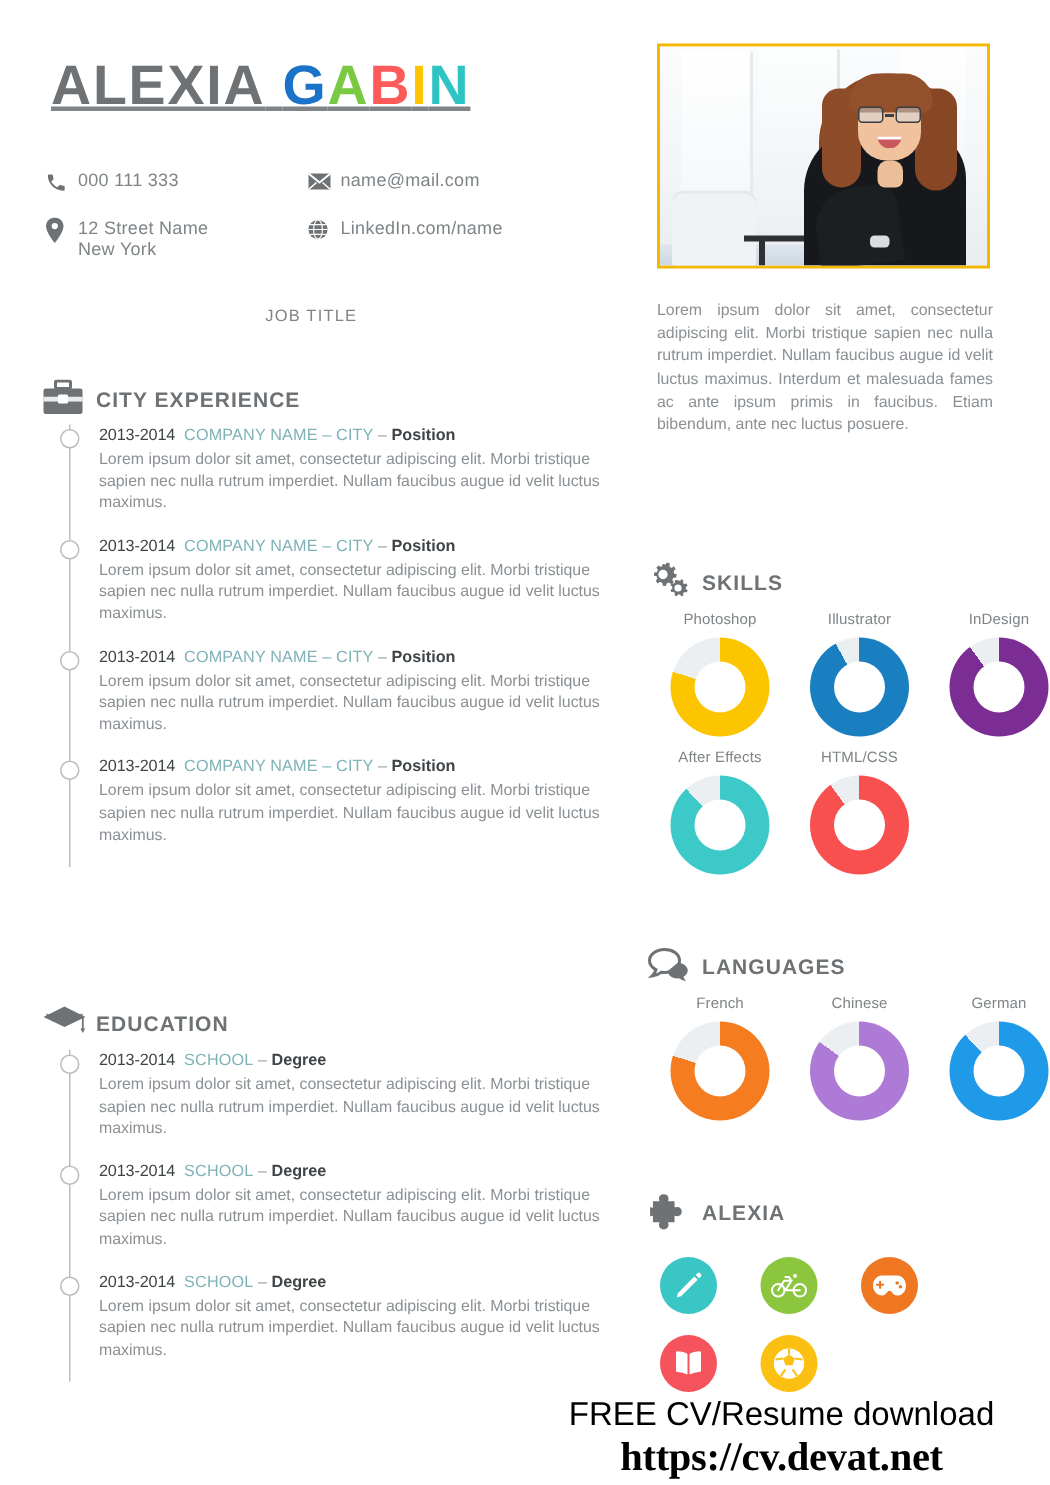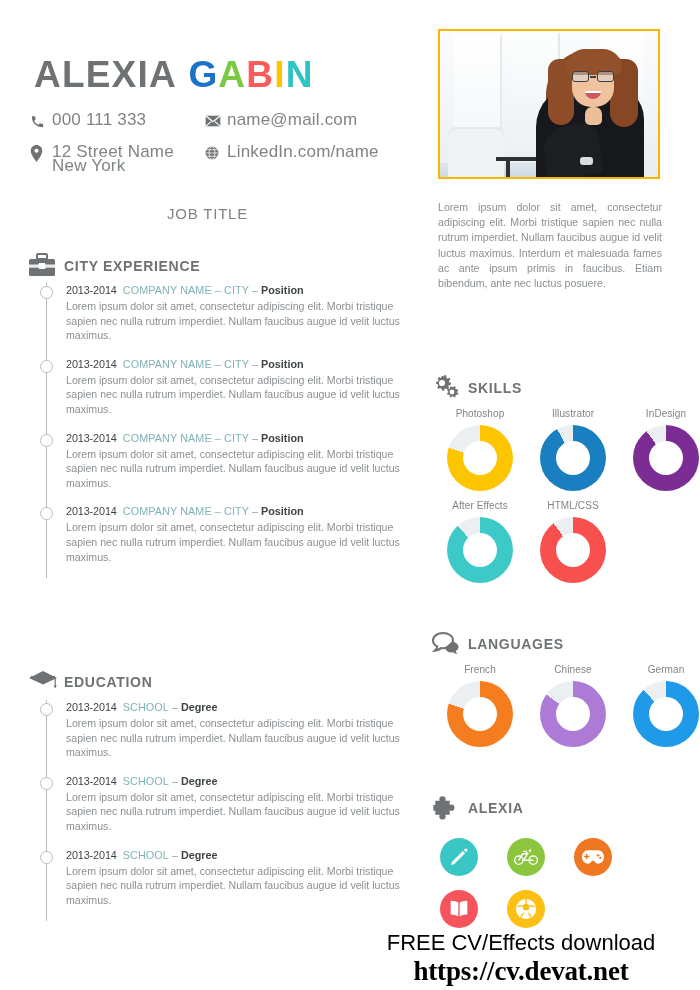--- a/index.html
+++ b/index.html
@@ -18,21 +18,22 @@
   .page {
     position: absolute;
     inset: 0;
     background: #fff;
   }
 
   
   .name-block {
     position: absolute;
     left: 34px;
-    top: 56px;
+    top: 38px;
+    text-decoration: underline;
   }
   .name {
     font-size: 37px;
     font-weight: bold;
     letter-spacing: 1.2px;
     line-height: 1;
     white-space: nowrap;
   }
   .name .n-first { color: #6e7275; }
   .name .g { color: #1a73c8; }
@@ -61,33 +62,33 @@
     width: 22px;
     min-width: 22px;
     height: 18px;
     display: flex;
     align-items: center;
     justify-content: flex-start;
     color: #6e7275;
   }
   .contact-ico svg { display: block; }
   .contact-txt {
-    font-size: 17px;
+    font-size: 12px;
     color: #7f8487;
     line-height: 14px;
     padding-top: 1px;
     letter-spacing: .2px;
   }
   .job-title {
     position: absolute;
     left: 0;
     top: 205px;
     width: 415px;
     text-align: center;
-    font-size: 15px;
+    font-size: 11px;
     letter-spacing: .8px;
     color: #7f8487;
   }
 
   
   .photo-frame {
     position: absolute;
     left: 438px;
     top: 29px;
     width: 222px;
@@ -632,17 +633,17 @@
       <div class="hobby" style="background: rgb(252, 192, 19);">
         <svg width="22" height="22" viewBox="0 0 24 24">
           <circle cx="12" cy="12" r="11" fill="#fff"></circle>
           <path d="M12 5.4l4.2 3-1.6 4.9h-5.2L7.8 8.4z" fill="#fcc013"></path>
           <path d="M12 1.2l.1 4.2M2.2 9.1l5.6-.7M21.8 9.1l-5.6-.7M6.1 21l3.3-4.7M17.9 21l-3.3-4.7" stroke="#fcc013" stroke-width="1.5" fill="none"></path>
         </svg>
       </div>
     </div>
 
   <div class="wm">
-    <div class="wm-1">FREE CV/Effects download</div>
+    <div class="wm-1">FREE CV/Resume download</div>
     <div class="wm-2">https://cv.devat.net</div>
   </div>
 
 </div>
 
 </body></html>

